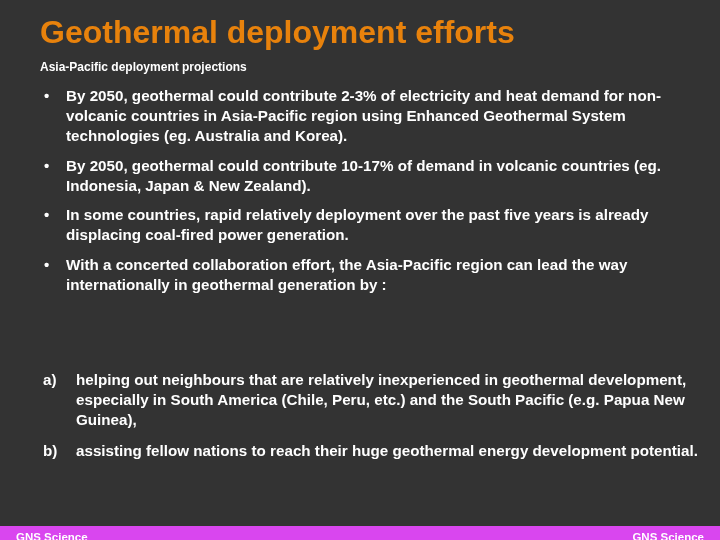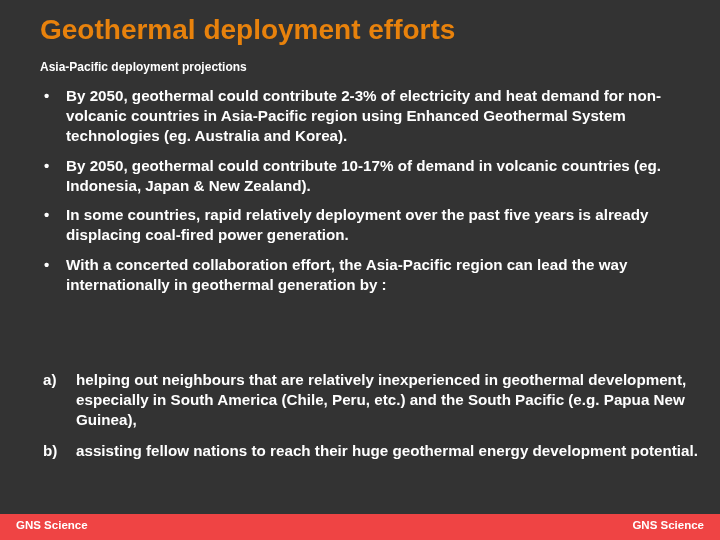--- a/index.html
+++ b/index.html
@@ -16,21 +16,21 @@
   .slide {
     position: relative;
     width: 720px;
     height: 540px;
     box-sizing: border-box;
   }
   .title {
     position: absolute;
     left: 40px;
     top: 14px;
-    font-size: 28px;
+    font-size: 32px;
     font-weight: bold;
     color: #E8820C;
     letter-spacing: 0px;
   }
   .subtitle {
     position: absolute;
     left: 40px;
     top: 60px;
     font-size: 12px;
     font-weight: bold;
@@ -93,22 +93,22 @@
     color: #FFFFFF;
     font-size: 15.2px;
     font-weight: bold;
     line-height: 1.33;
   }
   .footer-bar {
     position: absolute;
     left: 0;
     bottom: 0;
     width: 720px;
-    height: 26px;
-    background: #ef4444;
+    height: 14px;
+    background: #d946ef;
   }
   .footer-left {
     position: absolute;
     left: 16px;
     top: 5px;
     font-size: 11.5px;
     font-weight: bold;
     color: #FFFFFF;
   }
   .footer-right {

